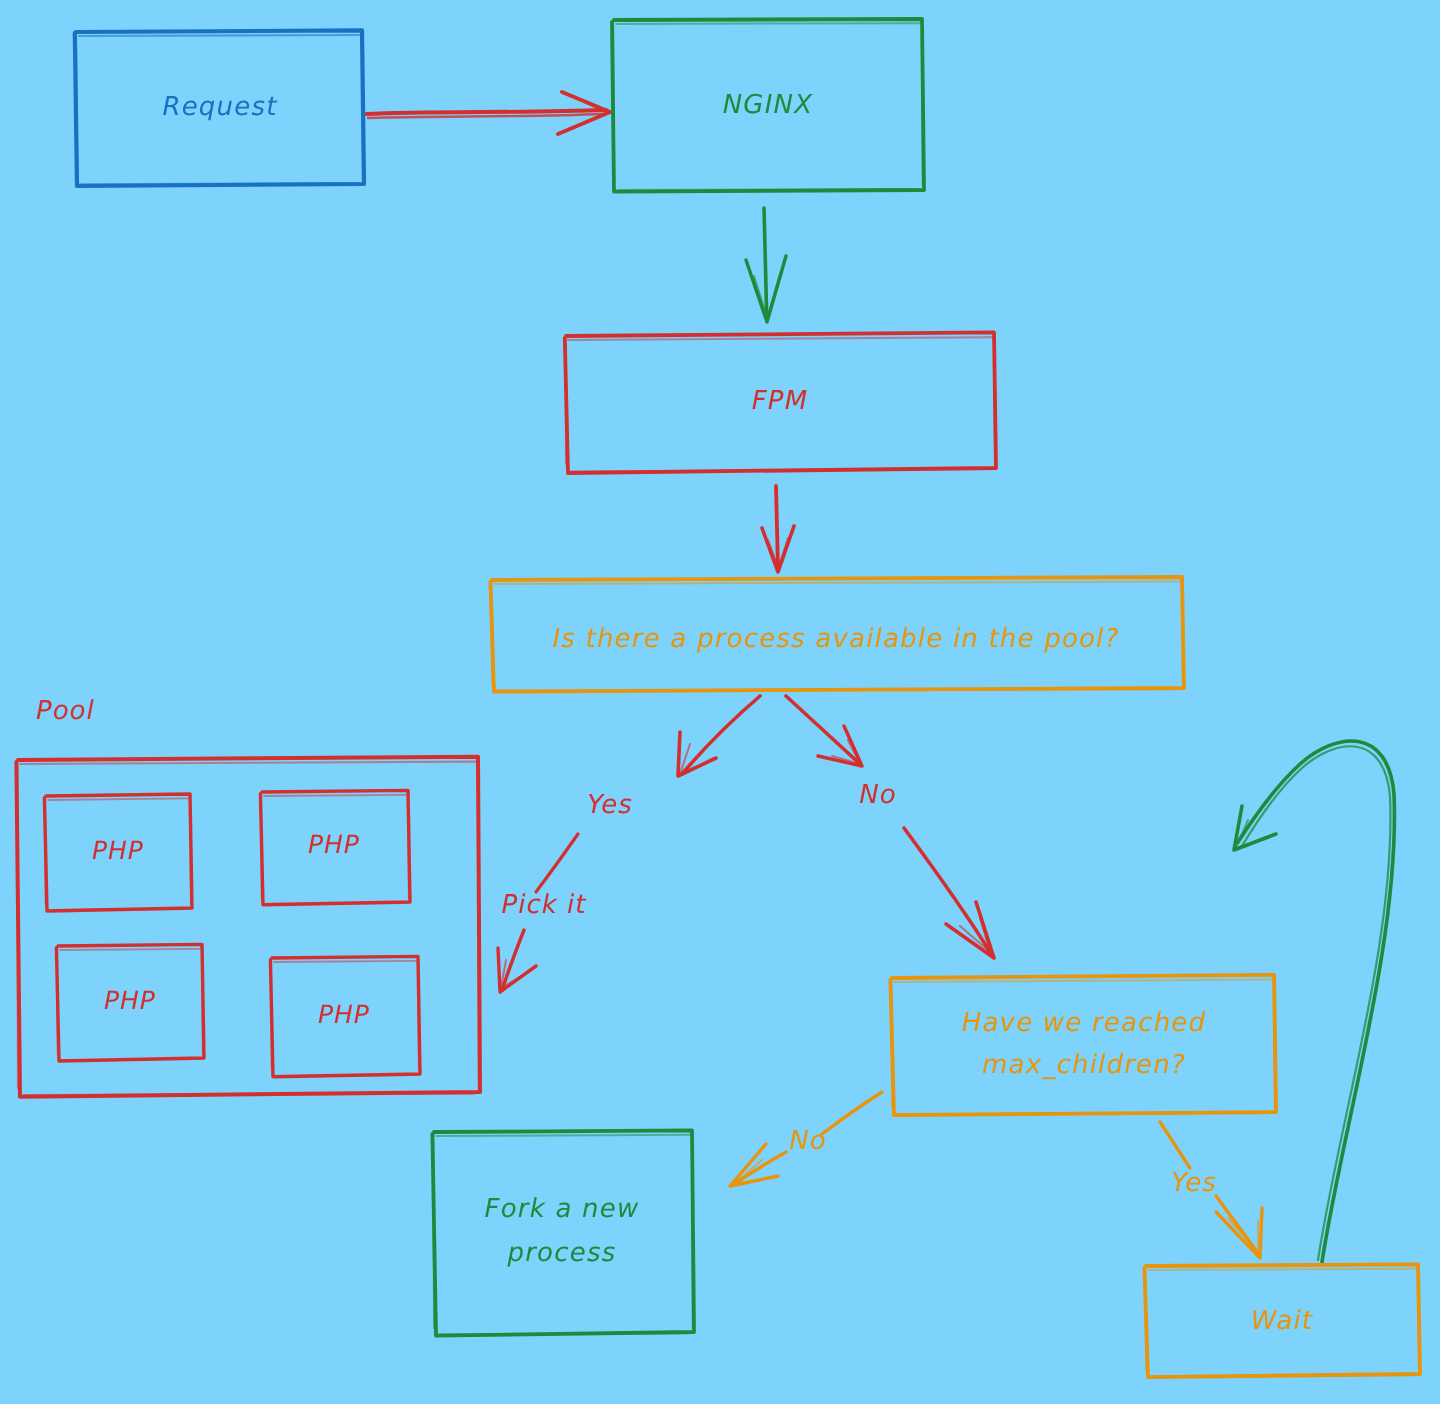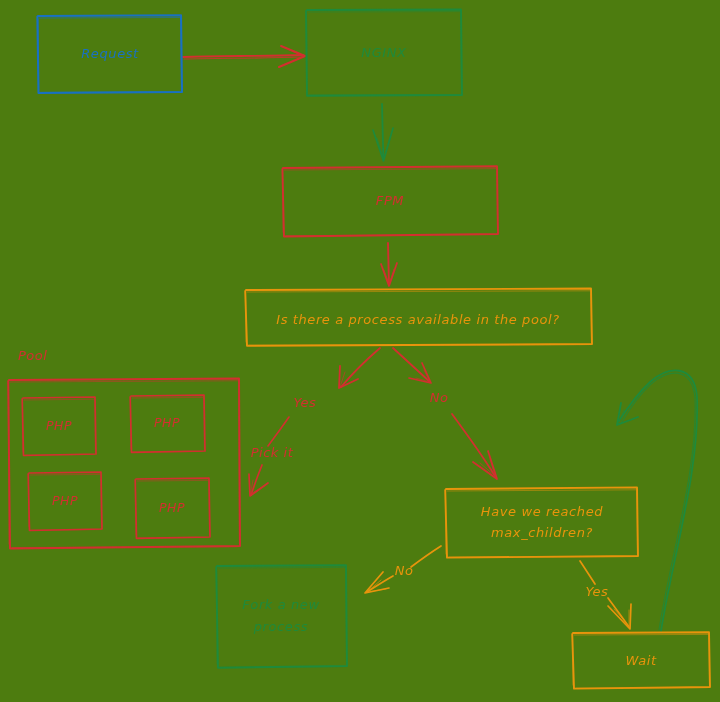--- a/index.html
+++ b/index.html
@@ -4,21 +4,21 @@
 <style>
   html, body {
     margin: 0;
     padding: 0;
     background: #ffffff;
   }
   #canvas {
     position: relative;
     width: 720px;
     height: 702px;
-    background: #4d7c0f;
+    background: #7dd3fc;
     overflow: hidden;
     font-family: "DejaVu Sans", sans-serif;
   }
   svg.board {
     position: absolute;
     top: 0; left: 0;
     width: 720px;
     height: 702px;
   }
   .node-text {

